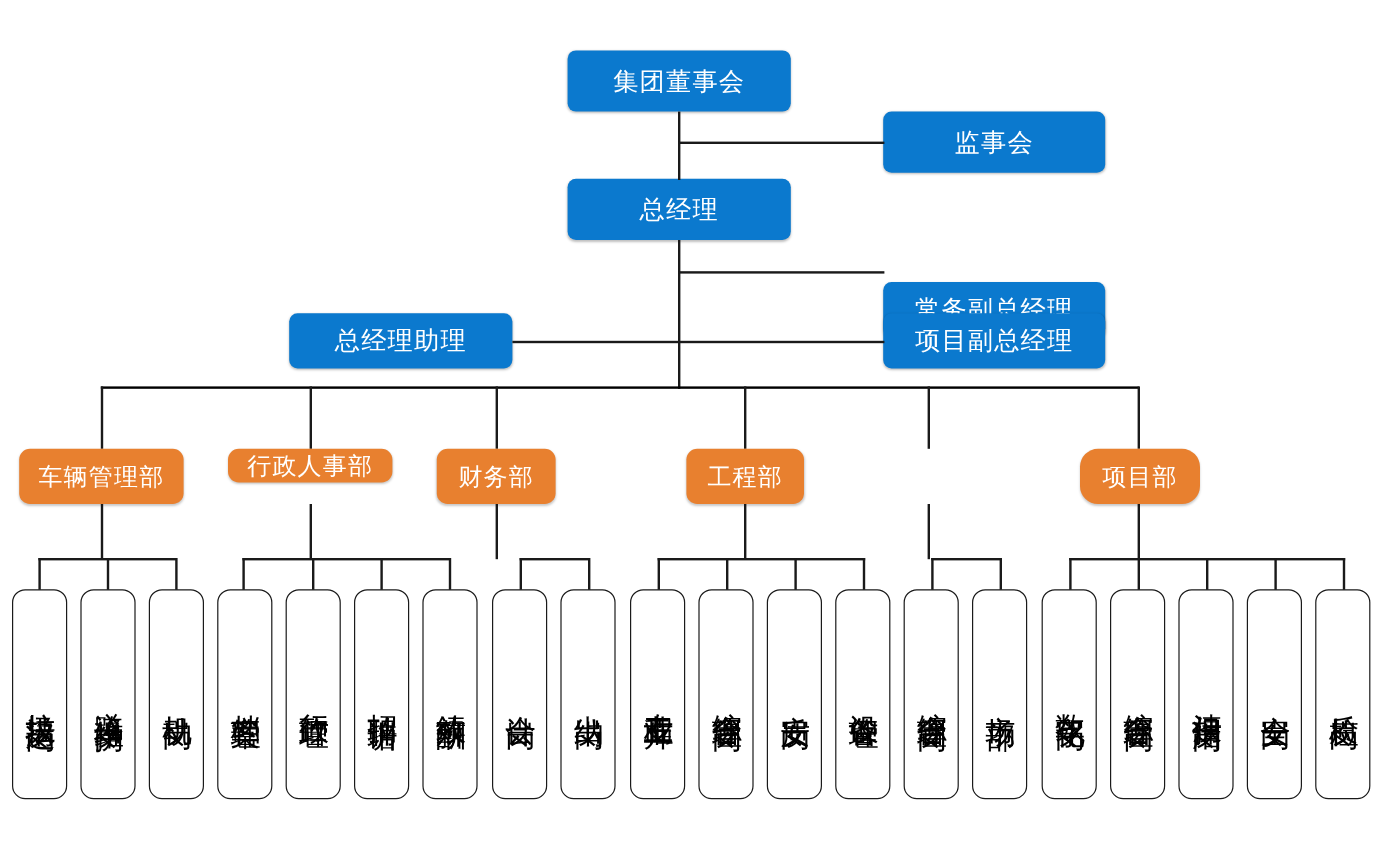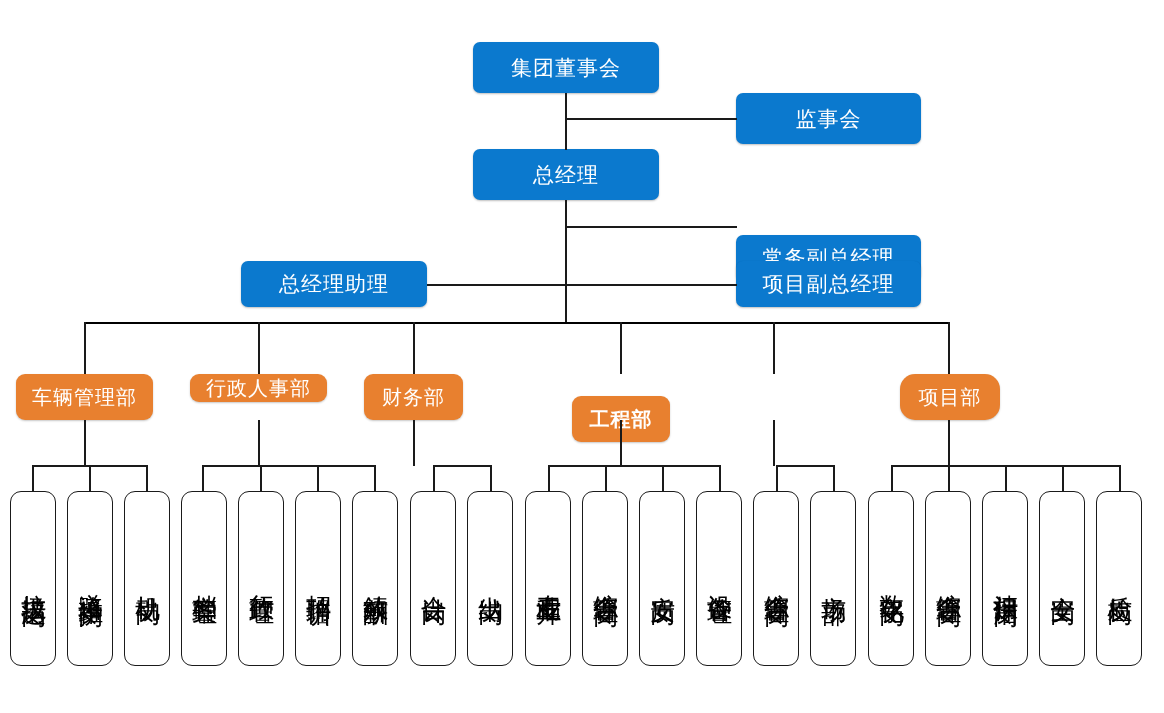--- a/index.html
+++ b/index.html
@@ -120,21 +120,21 @@
 
   <div class="node orange" style="left:16px;top:374px;width:137px;height:46px;">
     <span>车辆管理部</span>
   </div>
   <div class="node orange" style="left:190px;top:374px;width:137px;height:28px;">
     <span>行政人事部</span>
   </div>
   <div class="node orange" style="left:364px;top:374px;width:99px;height:46px;">
     <span>财务部</span>
   </div>
-  <div class="node orange" style="left:572px;top:396px;width:98px;height:46px;font-weight:bold;">
+  <div class="node orange" style="left:572px;top:374px;width:98px;height:46px;">
     <span>工程部</span>
   </div>
   <div class="node orange" style="left:900px;top:374px;width:100px;height:46px;border-radius:15px;">
     <span>项目部</span>
   </div>
 
   <div class="ln v" style="left:84px;top:420px;height:46px;"></div>
   <div class="ln h" style="left:32px;top:465px;width:115px;"></div>
   <div class="ln v" style="left:32px;top:465px;height:28px;"></div>
   <div class="ln v" style="left:89px;top:465px;height:28px;"></div>

